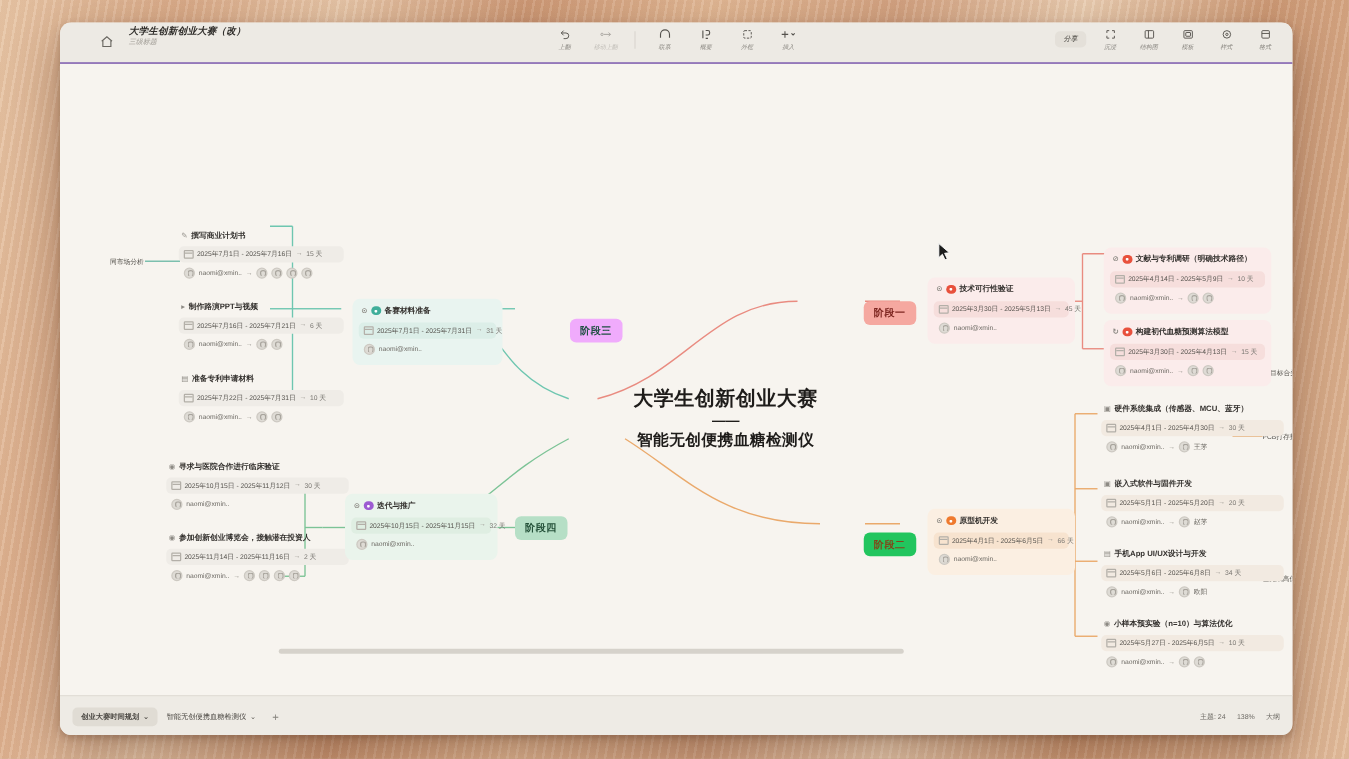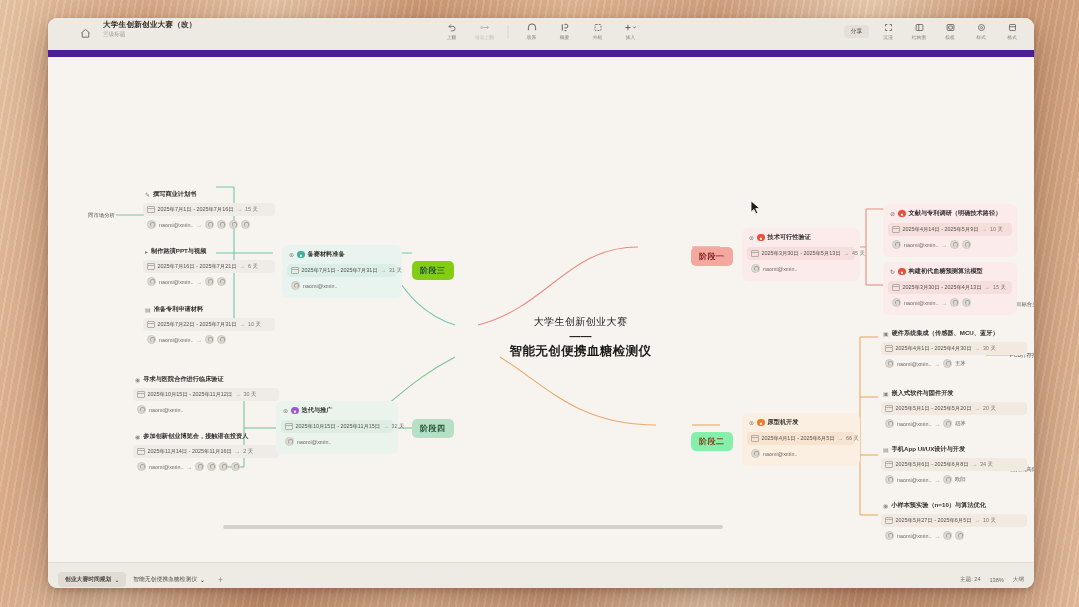--- a/index.html
+++ b/index.html
@@ -23,21 +23,21 @@
   }
   
   .window{
     position:absolute;left:48px;top:18px;width:986px;height:570px;
     background:#f3efe9;border-radius:9px;overflow:hidden;
     box-shadow:0 14px 40px rgba(70,35,15,.38),0 2px 6px rgba(70,35,15,.25);
   }
   
   .topbar{
     position:relative;height:32px;background:#edeae4;
-    border-bottom:7px solid #4c1d95;display:flex;align-items:center;
+    border-bottom:1px solid #4c1d95;display:flex;align-items:center;font-style:italic;
   }
   .home-btn{
     position:absolute;left:28px;top:6px;width:19px;height:19px;border-radius:5px;
     display:flex;align-items:center;justify-content:center;color:#6a6761;
   }
   .doc-title-wrap{position:absolute;left:55px;top:3px;line-height:1.15;}
   .doc-title{font-size:7.6px;color:#2e2c29;font-weight:bold;letter-spacing:.2px;}
   .doc-sub{font-size:5.6px;color:#a09c95;margin-top:1.5px;}
   .tool-group{
     position:absolute;left:50%;transform:translateX(-50%);top:2px;
@@ -58,32 +58,32 @@
   }
   
   .canvas{position:relative;height:505px;background:#f7f4ef;overflow:hidden;}
   .canvas-svg{position:absolute;left:0;top:0;}
   .cursor{position:absolute;left:702px;top:143px;width:11px;height:16px;}
   
   .center-node{
     position:absolute;left:455px;top:258px;width:155px;text-align:center;
     color:#1e1c1a;
   }
-  .center-line1{font-size:10px;font-weight:normal;letter-spacing:.4px;}
+  .center-line1{font-size:16px;font-weight:bold;letter-spacing:.4px;}
   .center-dash{font-size:11px;font-weight:bold;line-height:.8;margin:3px 0 2px;}
   .center-line2{font-size:12.5px;font-weight:bold;letter-spacing:.4px;}
   
   .stage{
     position:absolute;border-radius:5px;padding:4px 8px;font-size:8px;
     font-weight:bold;letter-spacing:.5px;
   }
-  .stage.green{background:#84cc16;color:#1d4f40;}
+  .stage.green{background:#f0abfc;color:#1d4f40;margin-left:44px;}
   .stage.green2{background:#b6dfc6;color:#235038;}
   .stage.red{background:#f5a8a0;color:#7d2620;}
-  .stage.orange{background:#86efac;color:#81471a;}
+  .stage.orange{background:#22c55e;color:#81471a;}
   
   .card{position:absolute;border-radius:6px;padding:4px 5px 5px;}
   .card.red{background:#fbeceb;}
   .card.orange{background:#fbefe2;}
   .card-title{display:flex;align-items:center;gap:3px;font-size:6.2px;color:#34312e;
     font-weight:bold;padding:1px 2px 3px;white-space:nowrap;}
   .row{
     display:flex;align-items:center;gap:3px;border-radius:4px;padding:2.5px 4px;
     margin-top:2px;font-size:5.4px;color:#55524d;white-space:nowrap;
   }

